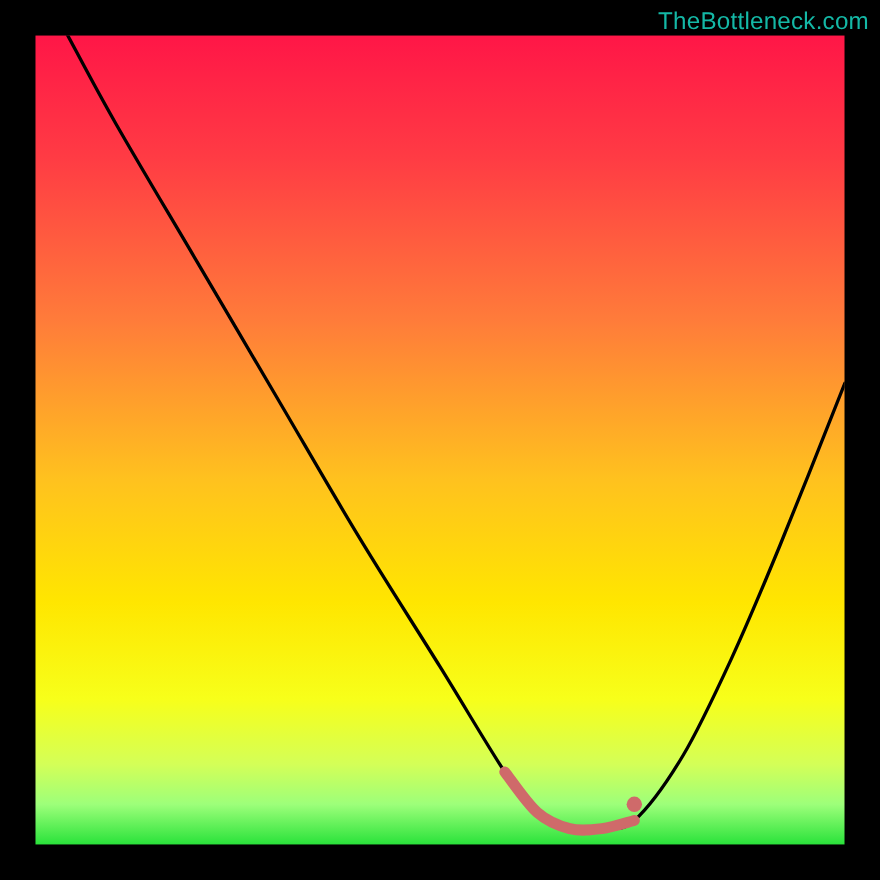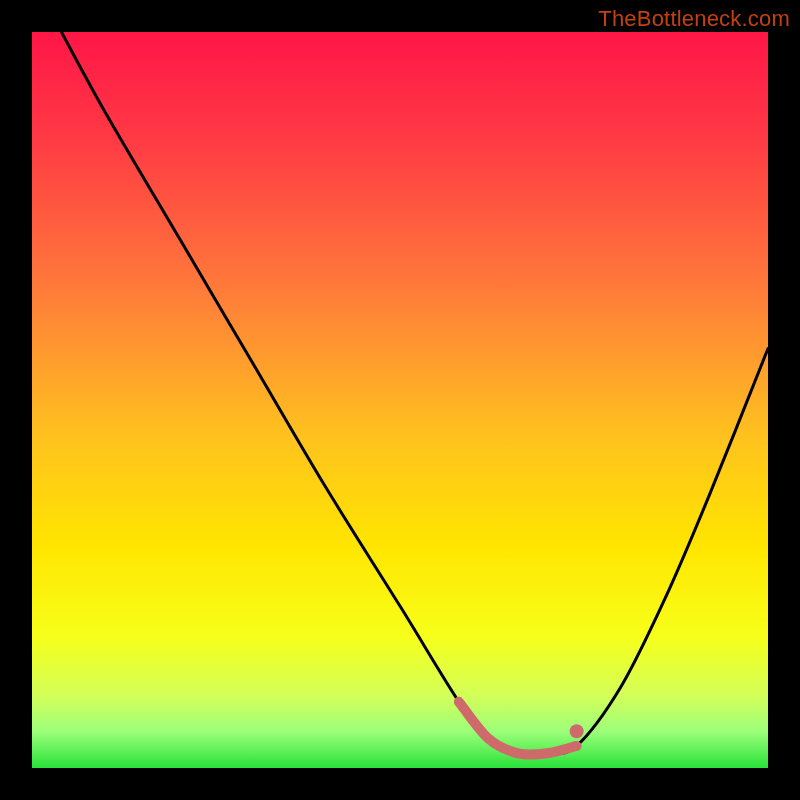--- a/index.html
+++ b/index.html
@@ -36,21 +36,21 @@
   }
   .curve {
     position: absolute;
     left: 0;
     top: 0;
   }
   .watermark {
     position: absolute;
     top: 6px;
     right: 10px;
-    color: #c2410c;
+    color: #14b8a6;
     font-size: 22px;
     font-weight: 400;
     letter-spacing: 0.2px;
   }
 </style>
 </head>
 <body>
 
 <div class="frame">
 

